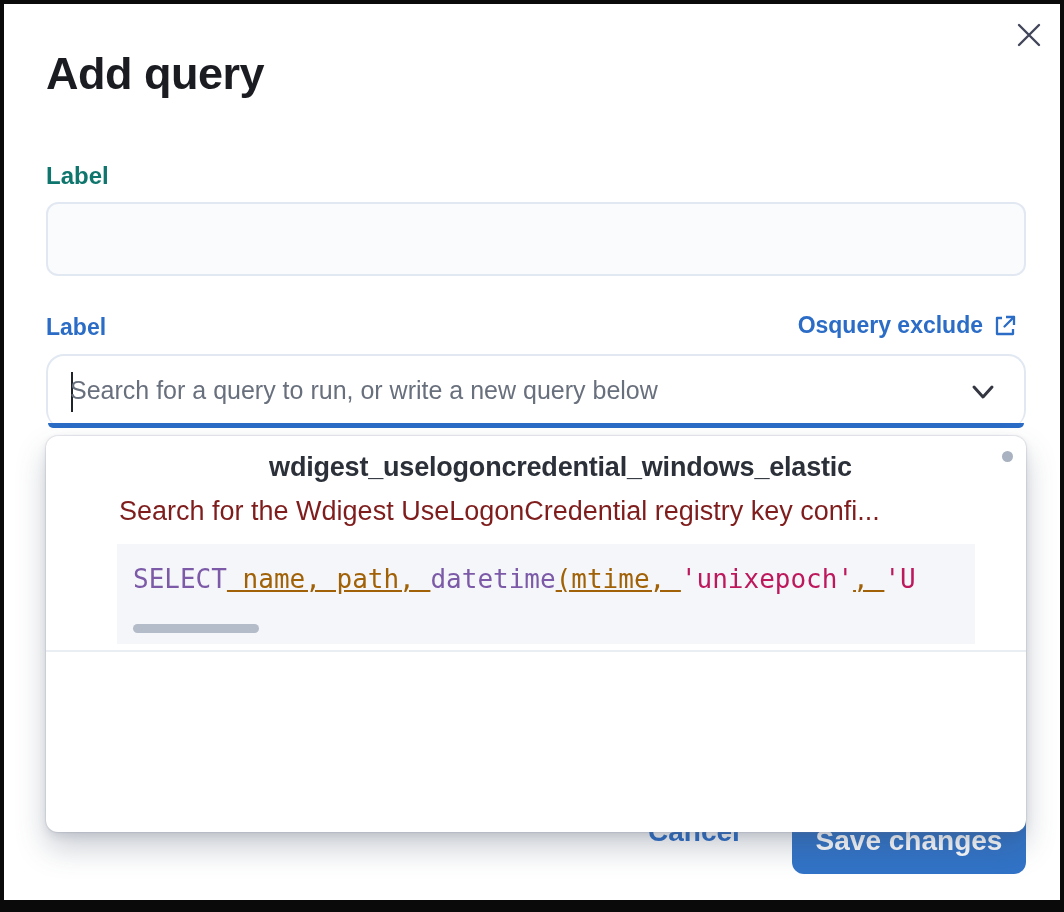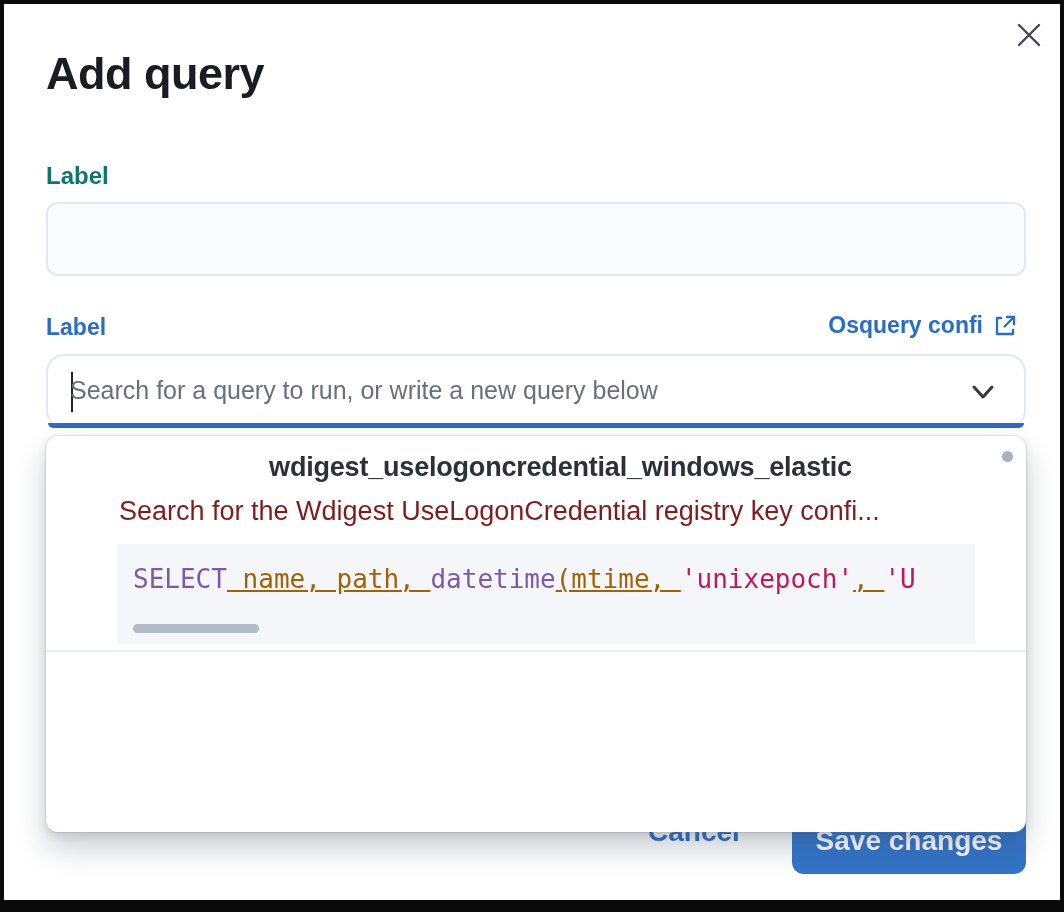--- a/index.html
+++ b/index.html
@@ -182,21 +182,21 @@
       </svg>
     </button>
 
     <h1 class="modal-title">Add query</h1>
 
     <div class="field-label">Label</div>
     <input class="label-input" type="text" placeholder="" style="">
 
     <div class="query-label">Label</div>
     <a class="schema-link">
-      <span>Osquery confi</span>
+      <span>Osquery exclude</span>
       <svg width="26" height="26" viewBox="0 0 26 26">
         <path d="M10 5 H5 V21 H21 V16" stroke="#2a6cc6" stroke-width="2.3" fill="none" stroke-linejoin="round"></path>
         <path d="M14 4 H22 V12" stroke="#2a6cc6" stroke-width="2.3" fill="none" stroke-linejoin="round"></path>
         <path d="M22 4 L12.5 13.5" stroke="#2a6cc6" stroke-width="2.3" fill="none" stroke-linecap="round"></path>
       </svg>
     </a>
 
     <div class="combobox">
       <div class="caret"></div>
       <input class="combo-input" type="text" placeholder="Search for a query to run, or write a new query below" style="">

